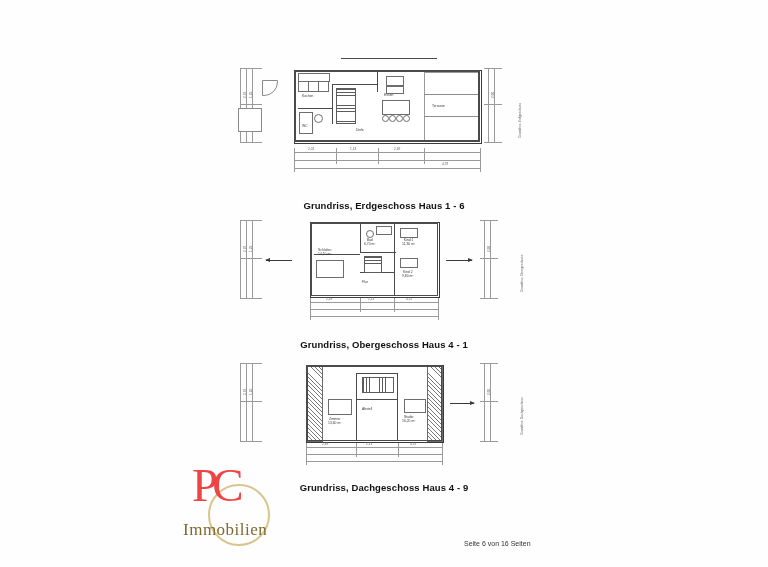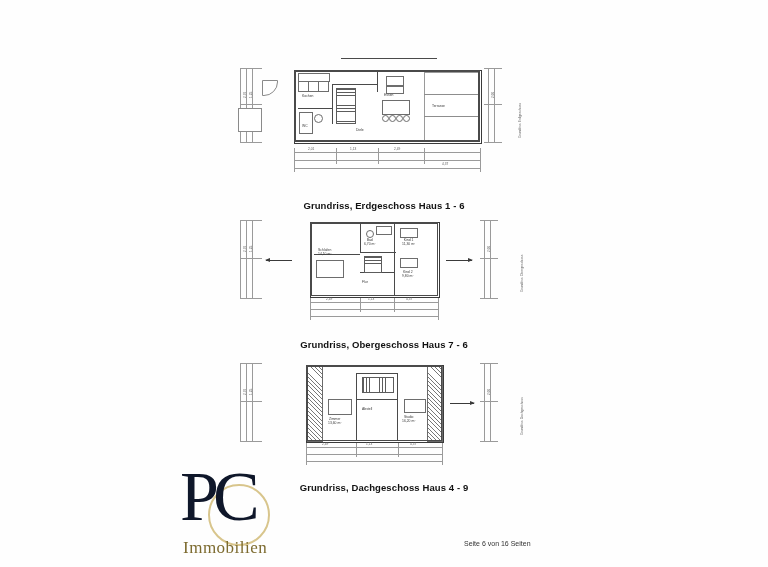--- a/index.html
+++ b/index.html
@@ -178,42 +178,42 @@
   
   .logo {
     position: absolute;
     left: 180px;
     top: 462px;
     width: 120px;
     height: 100px;
   }
   .logo-mono {
     position: absolute;
-    left: 0;
+    left: 12px;
     top: 0px;
     font-family: "Liberation Serif", serif;
-    font-size: 70px;
-    color: #0f172a;
+    font-size: 47px;
+    color: #ef4444;
     letter-spacing: -6px;
     line-height: 1;
   }
   .logo-ring {
     position: absolute;
     left: 28px;
     top: 22px;
     width: 58px;
     height: 58px;
     border: 2px solid #cbb165;
     border-radius: 50%;
     opacity: 0.75;
   }
   .logo-word {
     position: absolute;
     left: 3px;
-    top: 76px;
+    top: 58px;
     font-family: "Liberation Serif", serif;
     font-size: 17px;
     color: #7c6a2e;
     letter-spacing: 0.5px;
   }
 
   .footer {
     position: absolute;
     left: 464px;
     top: 540px;
@@ -377,21 +377,21 @@
       <div class="vdimline" style="left:248px; top:8px; height:78px;"></div>
       <div class="vdimline" style="left:254px; top:8px; height:78px;"></div>
       <div class="dimline" style="left:244px; top:8px; width:18px;"></div>
       <div class="dimline" style="left:244px; top:46px; width:18px;"></div>
       <div class="dimline" style="left:244px; top:86px; width:18px;"></div>
       <div class="vticklabel" style="left:251px; top:40px;">2,01</div>
 
       <div class="sidenote" style="left:284px; top:80px;">Grundriss Obergeschoss</div>
     </div>
 
-    <div class="plan-caption" style="top:339px;">Grundriss, Obergeschoss Haus 7 - 6</div>
+    <div class="plan-caption" style="top:339px;">Grundriss, Obergeschoss Haus 4 - 1</div>
   </div>
 
   <div class="plan-block" style="top:0;">
     <div class="drawing" style="left:236px; top:355px; width:290px; height:120px;">
 
       <div class="vdimline" style="left:4px; top:8px; height:78px;"></div>
       <div class="vdimline" style="left:10px; top:8px; height:78px;"></div>
       <div class="vdimline" style="left:16px; top:8px; height:78px;"></div>
       <div class="dimline" style="left:4px; top:8px; width:22px;"></div>
       <div class="dimline" style="left:4px; top:46px; width:22px;"></div>

